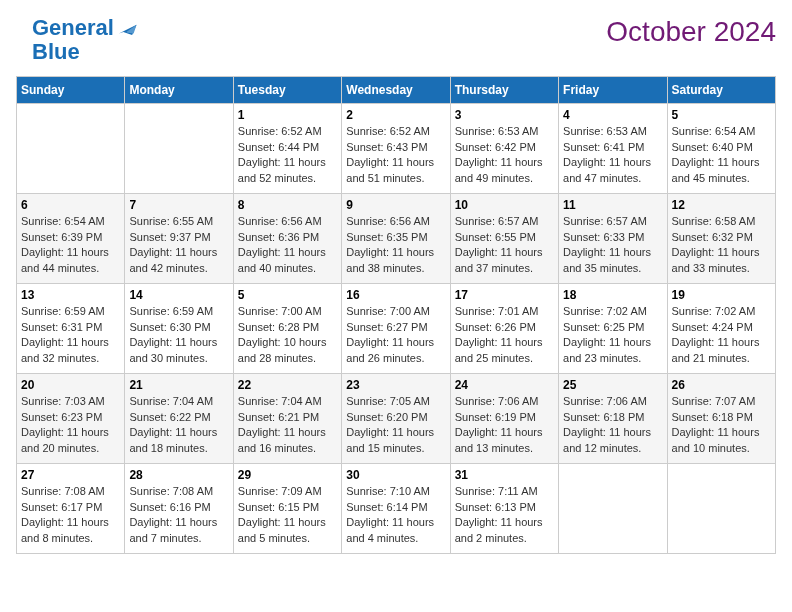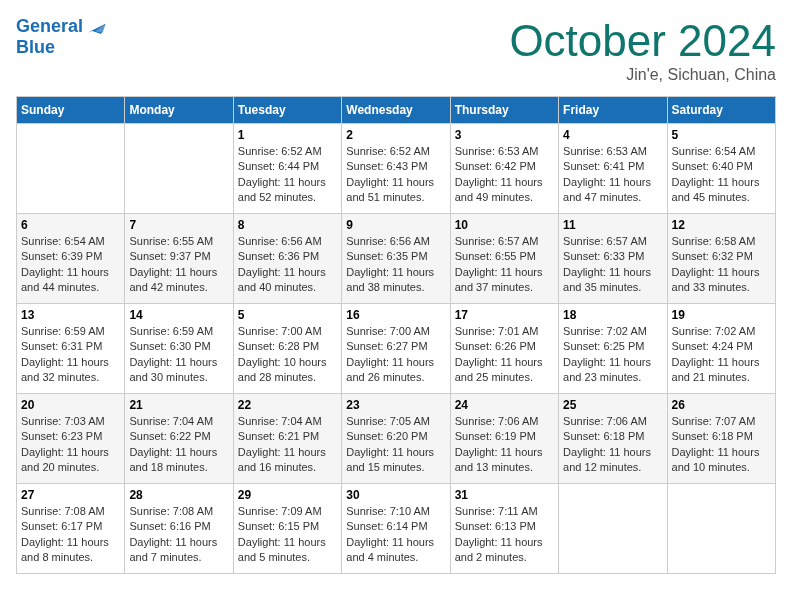--- a/index.html
+++ b/index.html
@@ -14,40 +14,41 @@
       display: flex;
       justify-content: space-between;
       align-items: flex-start;
       margin-bottom: 12px;
     }
     .logo {
       display: flex;
       align-items: center;
     }
     .logo-text {
-      font-size: 18px;
+      font-size: 22px;
       font-weight: bold;
       color: #333;
       line-height: 1.1;
+      margin-left: 16px;
     }
     .logo-text span {
       color: #1a6eb5;
     }
     .logo-wing {
       width: 22px;
       height: 22px;
       margin-left: 2px;
     }
     .title-area {
       text-align: right;
     }
     .month-title {
-      font-size: 44px;
+      font-size: 28px;
       font-weight: normal;
-      color: #0f766e;
+      color: #701a75;
     }
     .subtitle {
       font-size: 16px;
       color: #555;
     }
     table {
       width: 100%;
       border-collapse: collapse;
       font-size: 11px;
     }
@@ -106,21 +107,20 @@
       </div>
       <div style="display:flex;align-items:center;text-align:center;">
         <span class="logo-text">
           <span style="color:#1a6eb5;">Blue</span>
         </span>
       </div>
     </div>
   </div>
   <div class="title-area">
     <div class="month-title">October 2024</div>
-    <div class="subtitle">Jin'e, Sichuan, China</div>
   </div>
 </div>
 
 <table>
   <thead>
     <tr>
     <th>Sunday</th>
         <th>Monday</th>
         <th>Tuesday</th>
         <th>Wednesday</th>

